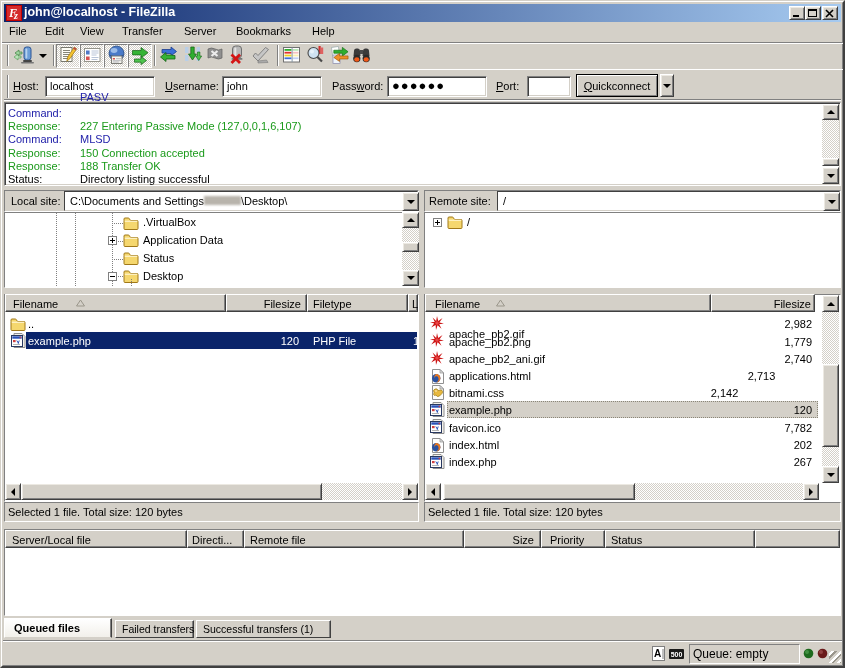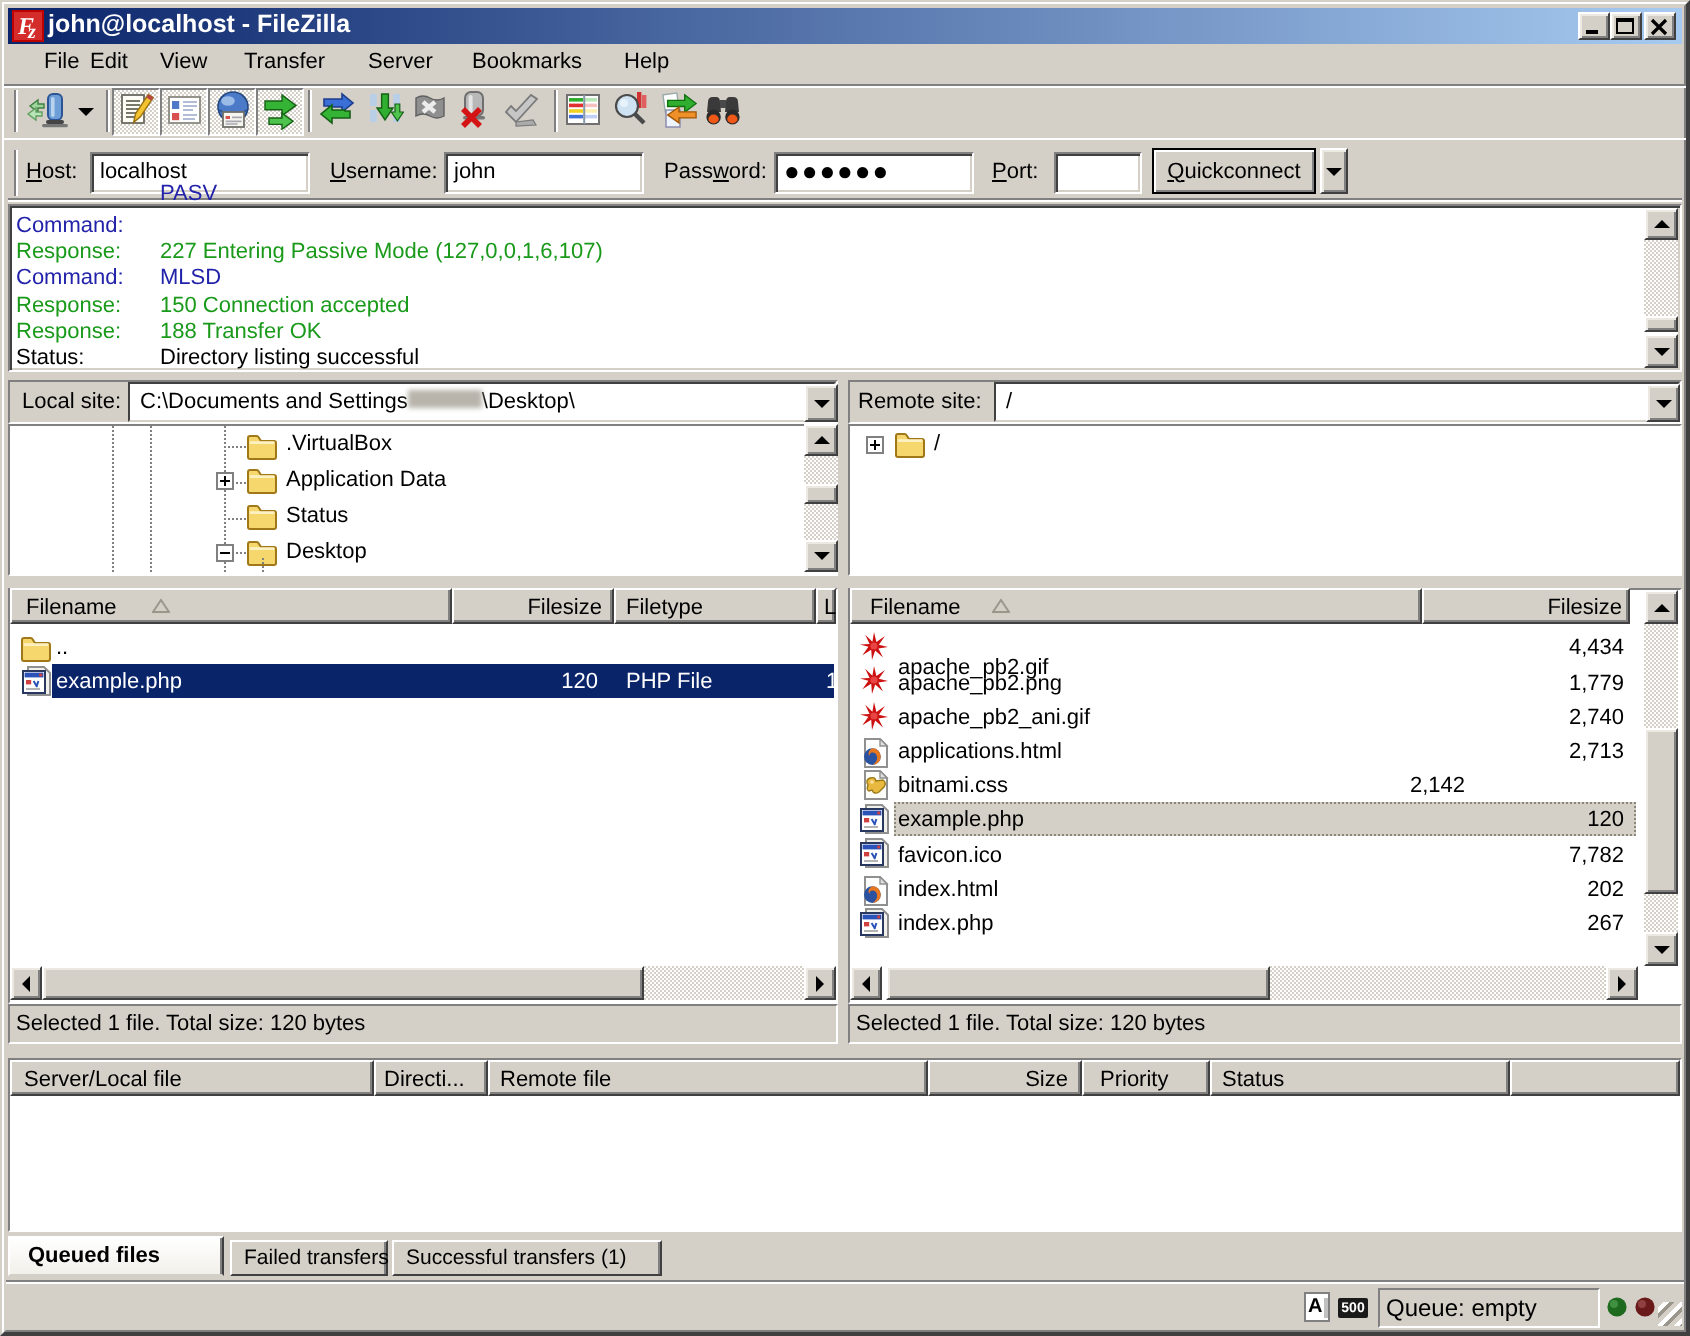--- a/index.html
+++ b/index.html
@@ -37,21 +37,21 @@
     <div class="a" style="left:3px;top:8px;width:6px;height:2px;background:#000"></div>
   </div>
 <div class="a raised" style="left:805px;top:6px;width:16px;height:14px">
     <div class="a" style="left:2px;top:2px;width:9px;height:8px;border:1px solid #000;border-top:2px solid #000"></div>
   </div>
 <div class="a raised" style="left:822px;top:6px;width:16px;height:14px">
     <svg class="a" style="left:2px;top:2px" width="9" height="9">
       <path d="M1 1 L8 8 M8 1 L1 8" stroke="#000" stroke-width="1.6"></path>
     </svg>
   </div>
-<div class="a" style="left:22px;top:25px">File</div>
+<div class="a" style="left:9px;top:25px">File</div>
 <div class="a" style="left:45px;top:25px">Edit</div>
 <div class="a" style="left:80px;top:25px">View</div>
 <div class="a" style="left:122px;top:25px">Transfer</div>
 <div class="a" style="left:184px;top:25px">Server</div>
 <div class="a" style="left:236px;top:25px">Bookmarks</div>
 <div class="a" style="left:312px;top:25px">Help</div>
 <div class="a" style="left:2px;top:42px;width:841px;height:1px;background:#808080"></div>
 <div class="a" style="left:2px;top:43px;width:841px;height:1px;background:#fff"></div>
 <div class="a" style="left:7px;top:45px;width:1px;height:21px;background:#808080"></div>
 <div class="a" style="left:8px;top:45px;width:1px;height:21px;background:#fff"></div>
@@ -329,49 +329,49 @@
 <svg class="a" style="left:496px;top:299px" width="9" height="8">
     <path d="M4.5 1 L8.5 7 L0.5 7 z" fill="#d4d0c8" stroke="#9a968a"></path>
   </svg>
 <div class="a hdr" style="left:711px;top:294px;width:104px;height:18px"></div>
 <div class="a" style="left:711px;top:298px;width:100px;text-align:right">Filesize</div>
 <svg class="a" style="left:430px;top:316.1px" width="14" height="14" viewBox="0 0 14 14">
     <path d="M7 0 L8.2 5 L12.5 2 L9.4 6.4 L14 7.5 L9.2 8.2 L11.5 12.8 L7.6 9.3 L6 14 L5.6 8.9 L1.2 11.6 L4.2 7.4 L0 6.3 L4.8 6 L2.6 1.4 L6.2 4.9 z" fill="#cc1111"></path>
     <circle cx="7" cy="7" r="1.8" fill="#e84444"></circle>
   </svg>
 <div class="a" style="left:449px;top:328px">apache_pb2.gif</div>
-<div class="a" style="left:711px;top:318px;width:101px;text-align:right">4,434</div>
+<div class="a" style="left:711px;top:318px;width:101px;text-align:right">2,982</div>
 <svg class="a" style="left:430px;top:333.3px" width="14" height="14" viewBox="0 0 14 14">
     <path d="M7 0 L8.2 5 L12.5 2 L9.4 6.4 L14 7.5 L9.2 8.2 L11.5 12.8 L7.6 9.3 L6 14 L5.6 8.9 L1.2 11.6 L4.2 7.4 L0 6.3 L4.8 6 L2.6 1.4 L6.2 4.9 z" fill="#cc1111"></path>
     <circle cx="7" cy="7" r="1.8" fill="#e84444"></circle>
   </svg>
 <div class="a" style="left:449px;top:336px">apache_pb2.png</div>
 <div class="a" style="left:711px;top:336px;width:101px;text-align:right">1,779</div>
 <svg class="a" style="left:430px;top:350.5px" width="14" height="14" viewBox="0 0 14 14">
     <path d="M7 0 L8.2 5 L12.5 2 L9.4 6.4 L14 7.5 L9.2 8.2 L11.5 12.8 L7.6 9.3 L6 14 L5.6 8.9 L1.2 11.6 L4.2 7.4 L0 6.3 L4.8 6 L2.6 1.4 L6.2 4.9 z" fill="#cc1111"></path>
     <circle cx="7" cy="7" r="1.8" fill="#e84444"></circle>
   </svg>
 <div class="a" style="left:449px;top:353px">apache_pb2_ani.gif</div>
 <div class="a" style="left:711px;top:353px;width:101px;text-align:right">2,740</div>
 <svg class="a" style="left:431px;top:368.7px" width="14" height="15" viewBox="0 0 14 15">
     <path d="M1.5 0.5 h7.5 l3.5 3.5 v10.5 h-11 z" fill="#fff" stroke="#909090"></path>
     <path d="M9 0.5 l3.5 3.5 h-3.5 z" fill="#e0e0e0" stroke="#909090" stroke-width="0.7"></path>
     <circle cx="5.2" cy="9.3" r="4.2" fill="#2a52a0"></circle>
     <path d="M5.2 5.1 A4.2 4.2 0 0 1 9.4 9.3 A4.2 4.2 0 0 1 5.2 13.5 C7 12.4 7.8 11 7.5 9.4 C7.2 7.7 6 7.1 5 7.3 C4 7.5 3.7 8.2 3.9 8.9 C3.2 8.6 3 7.4 3.7 6.4 C4.1 5.8 4.6 5.4 5.2 5.1 z" fill="#e87820"></path>
   </svg>
 <div class="a" style="left:449px;top:370px">applications.html</div>
-<div class="a" style="left:711px;top:370px;width:101px;text-align:right">2,713</div>
+<div class="a" style="left:711px;top:370px;width:101px;text-align:center">2,713</div>
 <svg class="a" style="left:431px;top:384.90000000000003px" width="14" height="15" viewBox="0 0 14 15">
     <path d="M1.5 0.5 h7.5 l3.5 3.5 v10.5 h-11 z" fill="#fdfdfa" stroke="#909090"></path>
     <path d="M9 0.5 l3.5 3.5 h-3.5 z" fill="#e0e0e0" stroke="#909090" stroke-width="0.7"></path>
     <path d="M3 7.5 q-1.5 -2.5 1 -3.5 q2.5 -0.8 3 1.5 l3.5 -0.5 q2 1.5 0.5 3.5 l-2.5 2.5 q-2.5 1.5 -3.5 -1 l-1.5 0.5 q-1.5 -0.5 -0.5 -3 z" fill="#e8b93e" stroke="#9a7a18" stroke-width="0.7"></path>
     <circle cx="5" cy="6" r="0.9" fill="#f8e0a0"></circle>
   </svg>
 <div class="a" style="left:449px;top:387px">bitnami.css</div>
-<div class="a" style="left:705px;top:387px;width:101px;text-align:left">2,142</div>
+<div class="a" style="left:674px;top:387px;width:101px;text-align:center">2,142</div>
 <div class="a" style="left:447px;top:401px;width:371px;height:17px;background:#d4d0c8;outline:1px dotted #8a8678;outline-offset:-1px"></div>
 <svg class="a" style="left:430px;top:402.1px" width="15" height="15" viewBox="0 0 15 15">
     <path d="M3 0.5 h8 l3 3 v11 h-11 z" fill="#f2f0ea" stroke="#909090"></path>
     <rect x="0.5" y="2.5" width="11" height="11" fill="#fff" stroke="#283860"></rect>
     <rect x="1.3" y="3.3" width="9.4" height="2.4" fill="#2a52b8"></rect>
     <rect x="8.6" y="3.8" width="1.5" height="1.4" fill="#d04040"></rect>
     <rect x="2" y="7" width="2.6" height="2.2" fill="#d04040"></rect>
     <path d="M5.8 7.5 l1.8 3 M8.2 7.5 l-1 3" stroke="#2a52b8" stroke-width="1"></path>
     <path d="M2 11.5 h7" stroke="#a0a0a0" stroke-width="0.8"></path>
   </svg>

